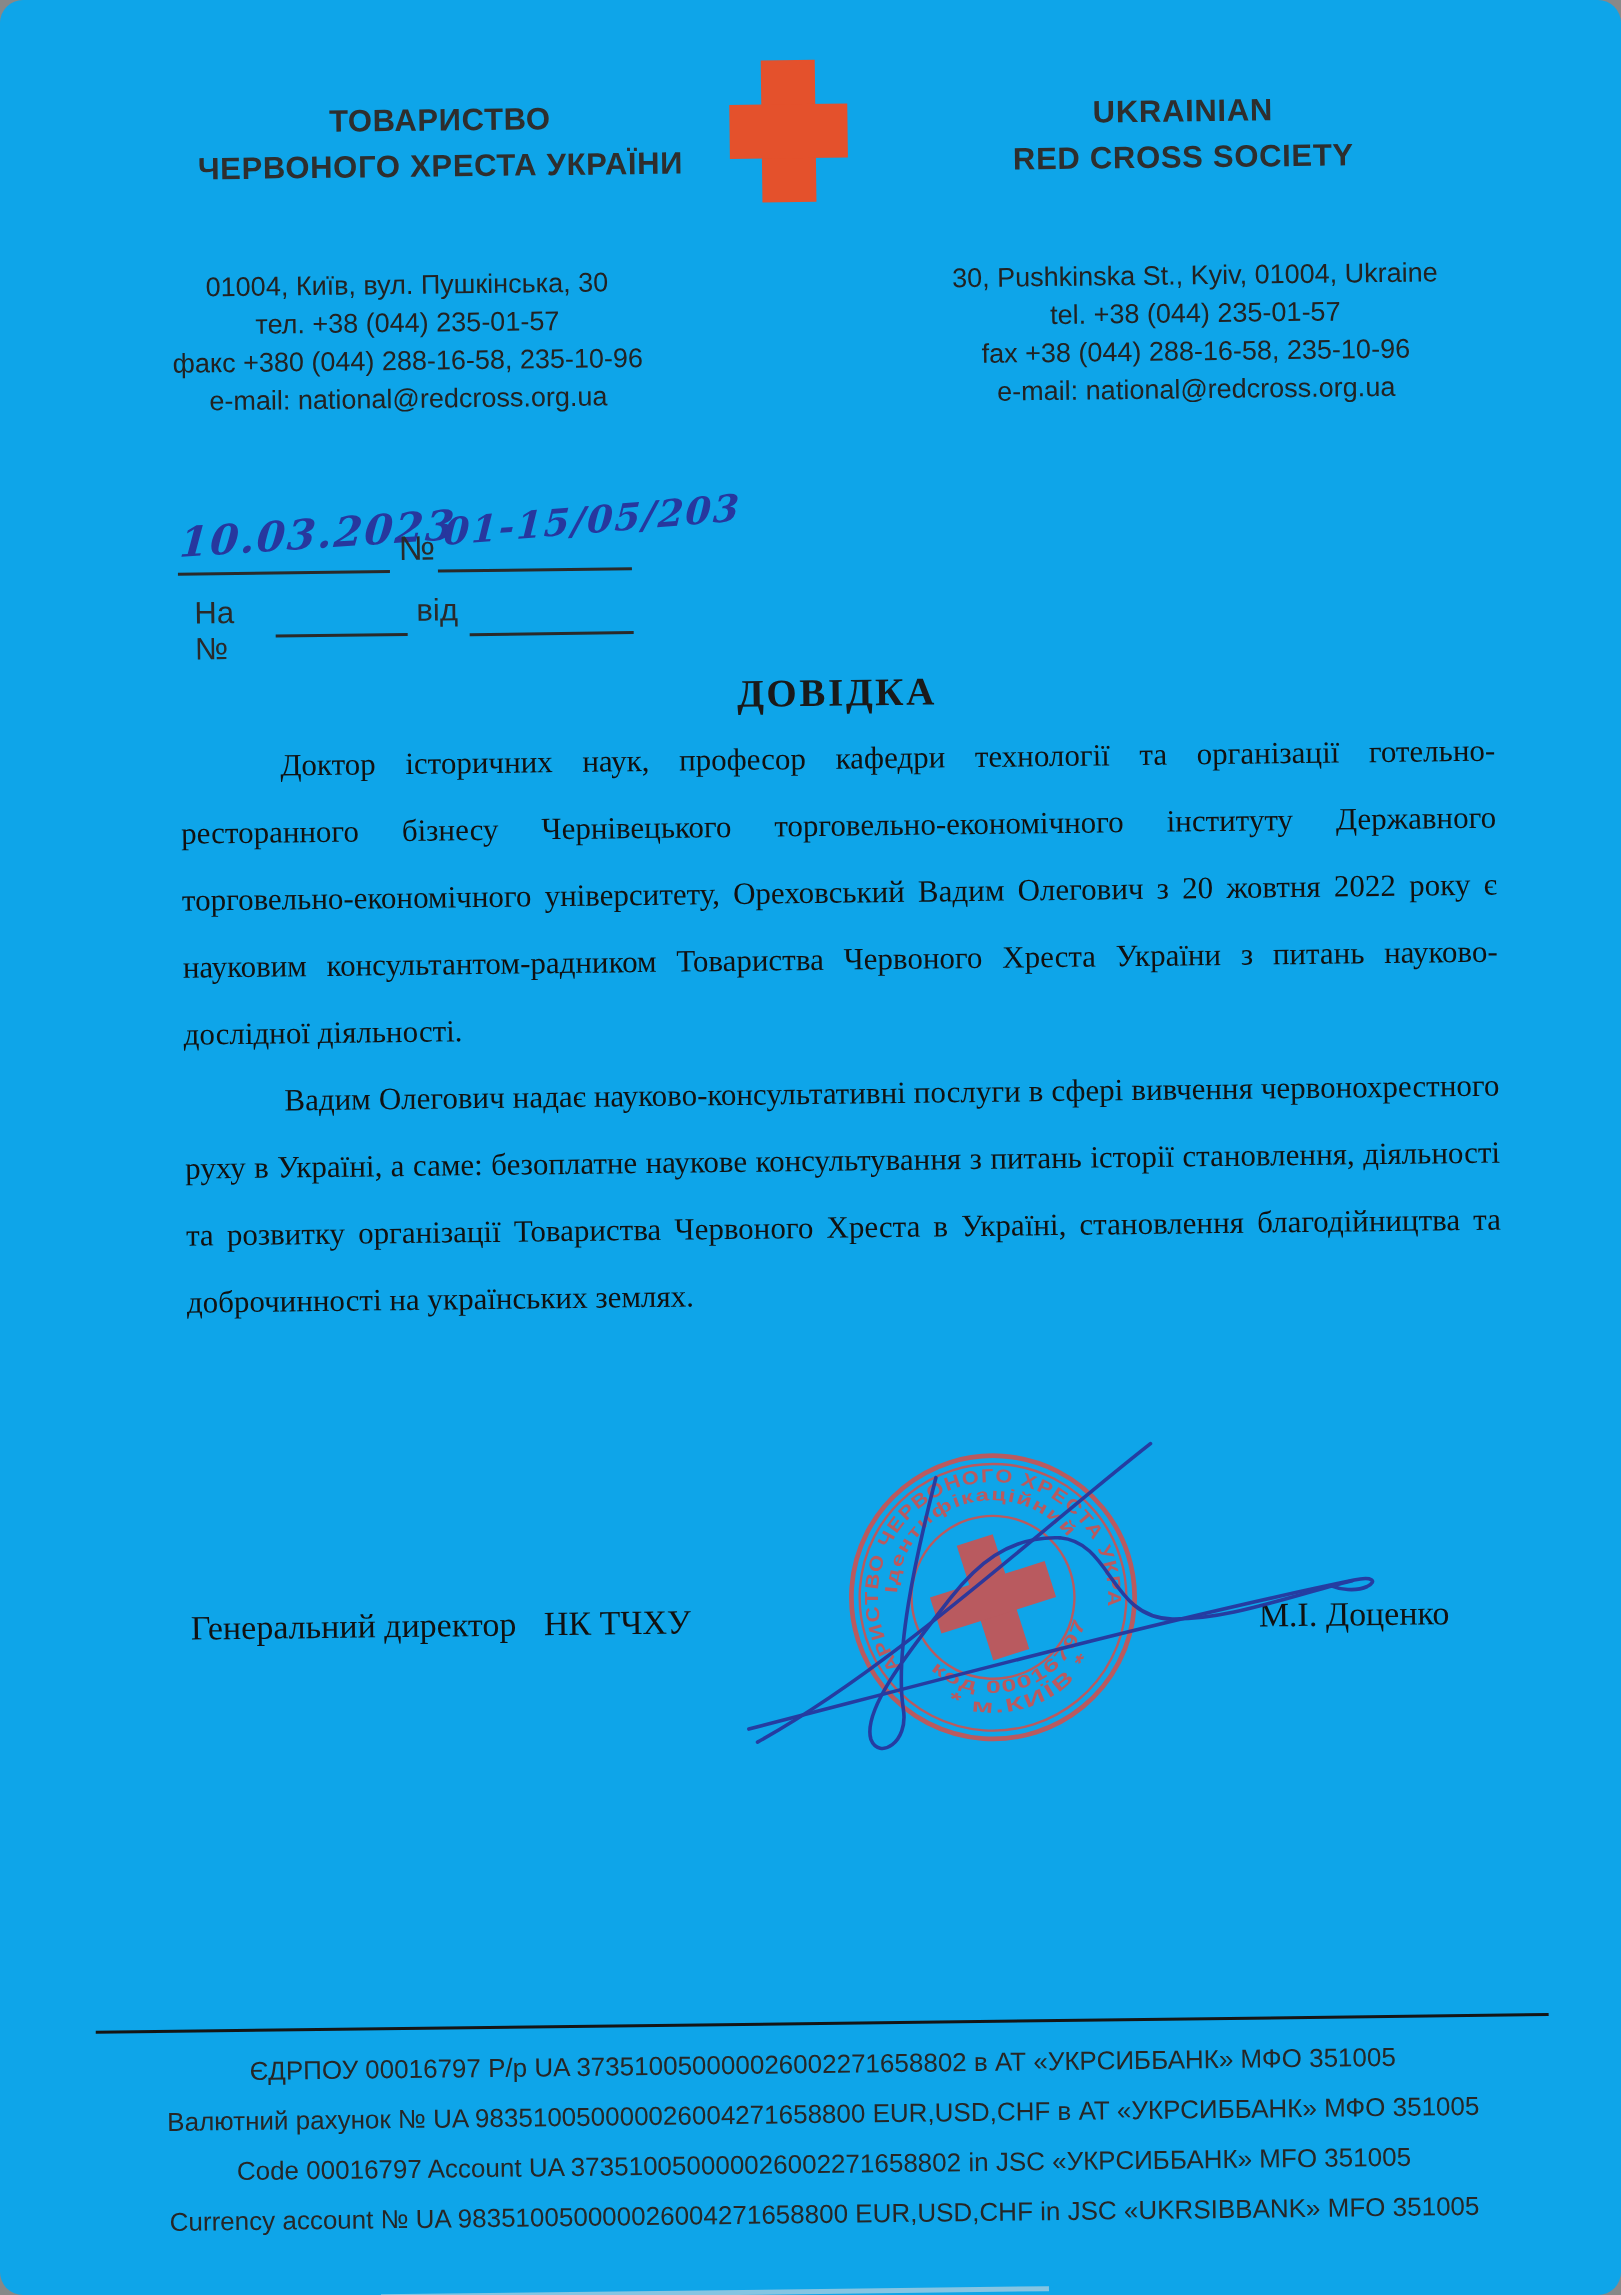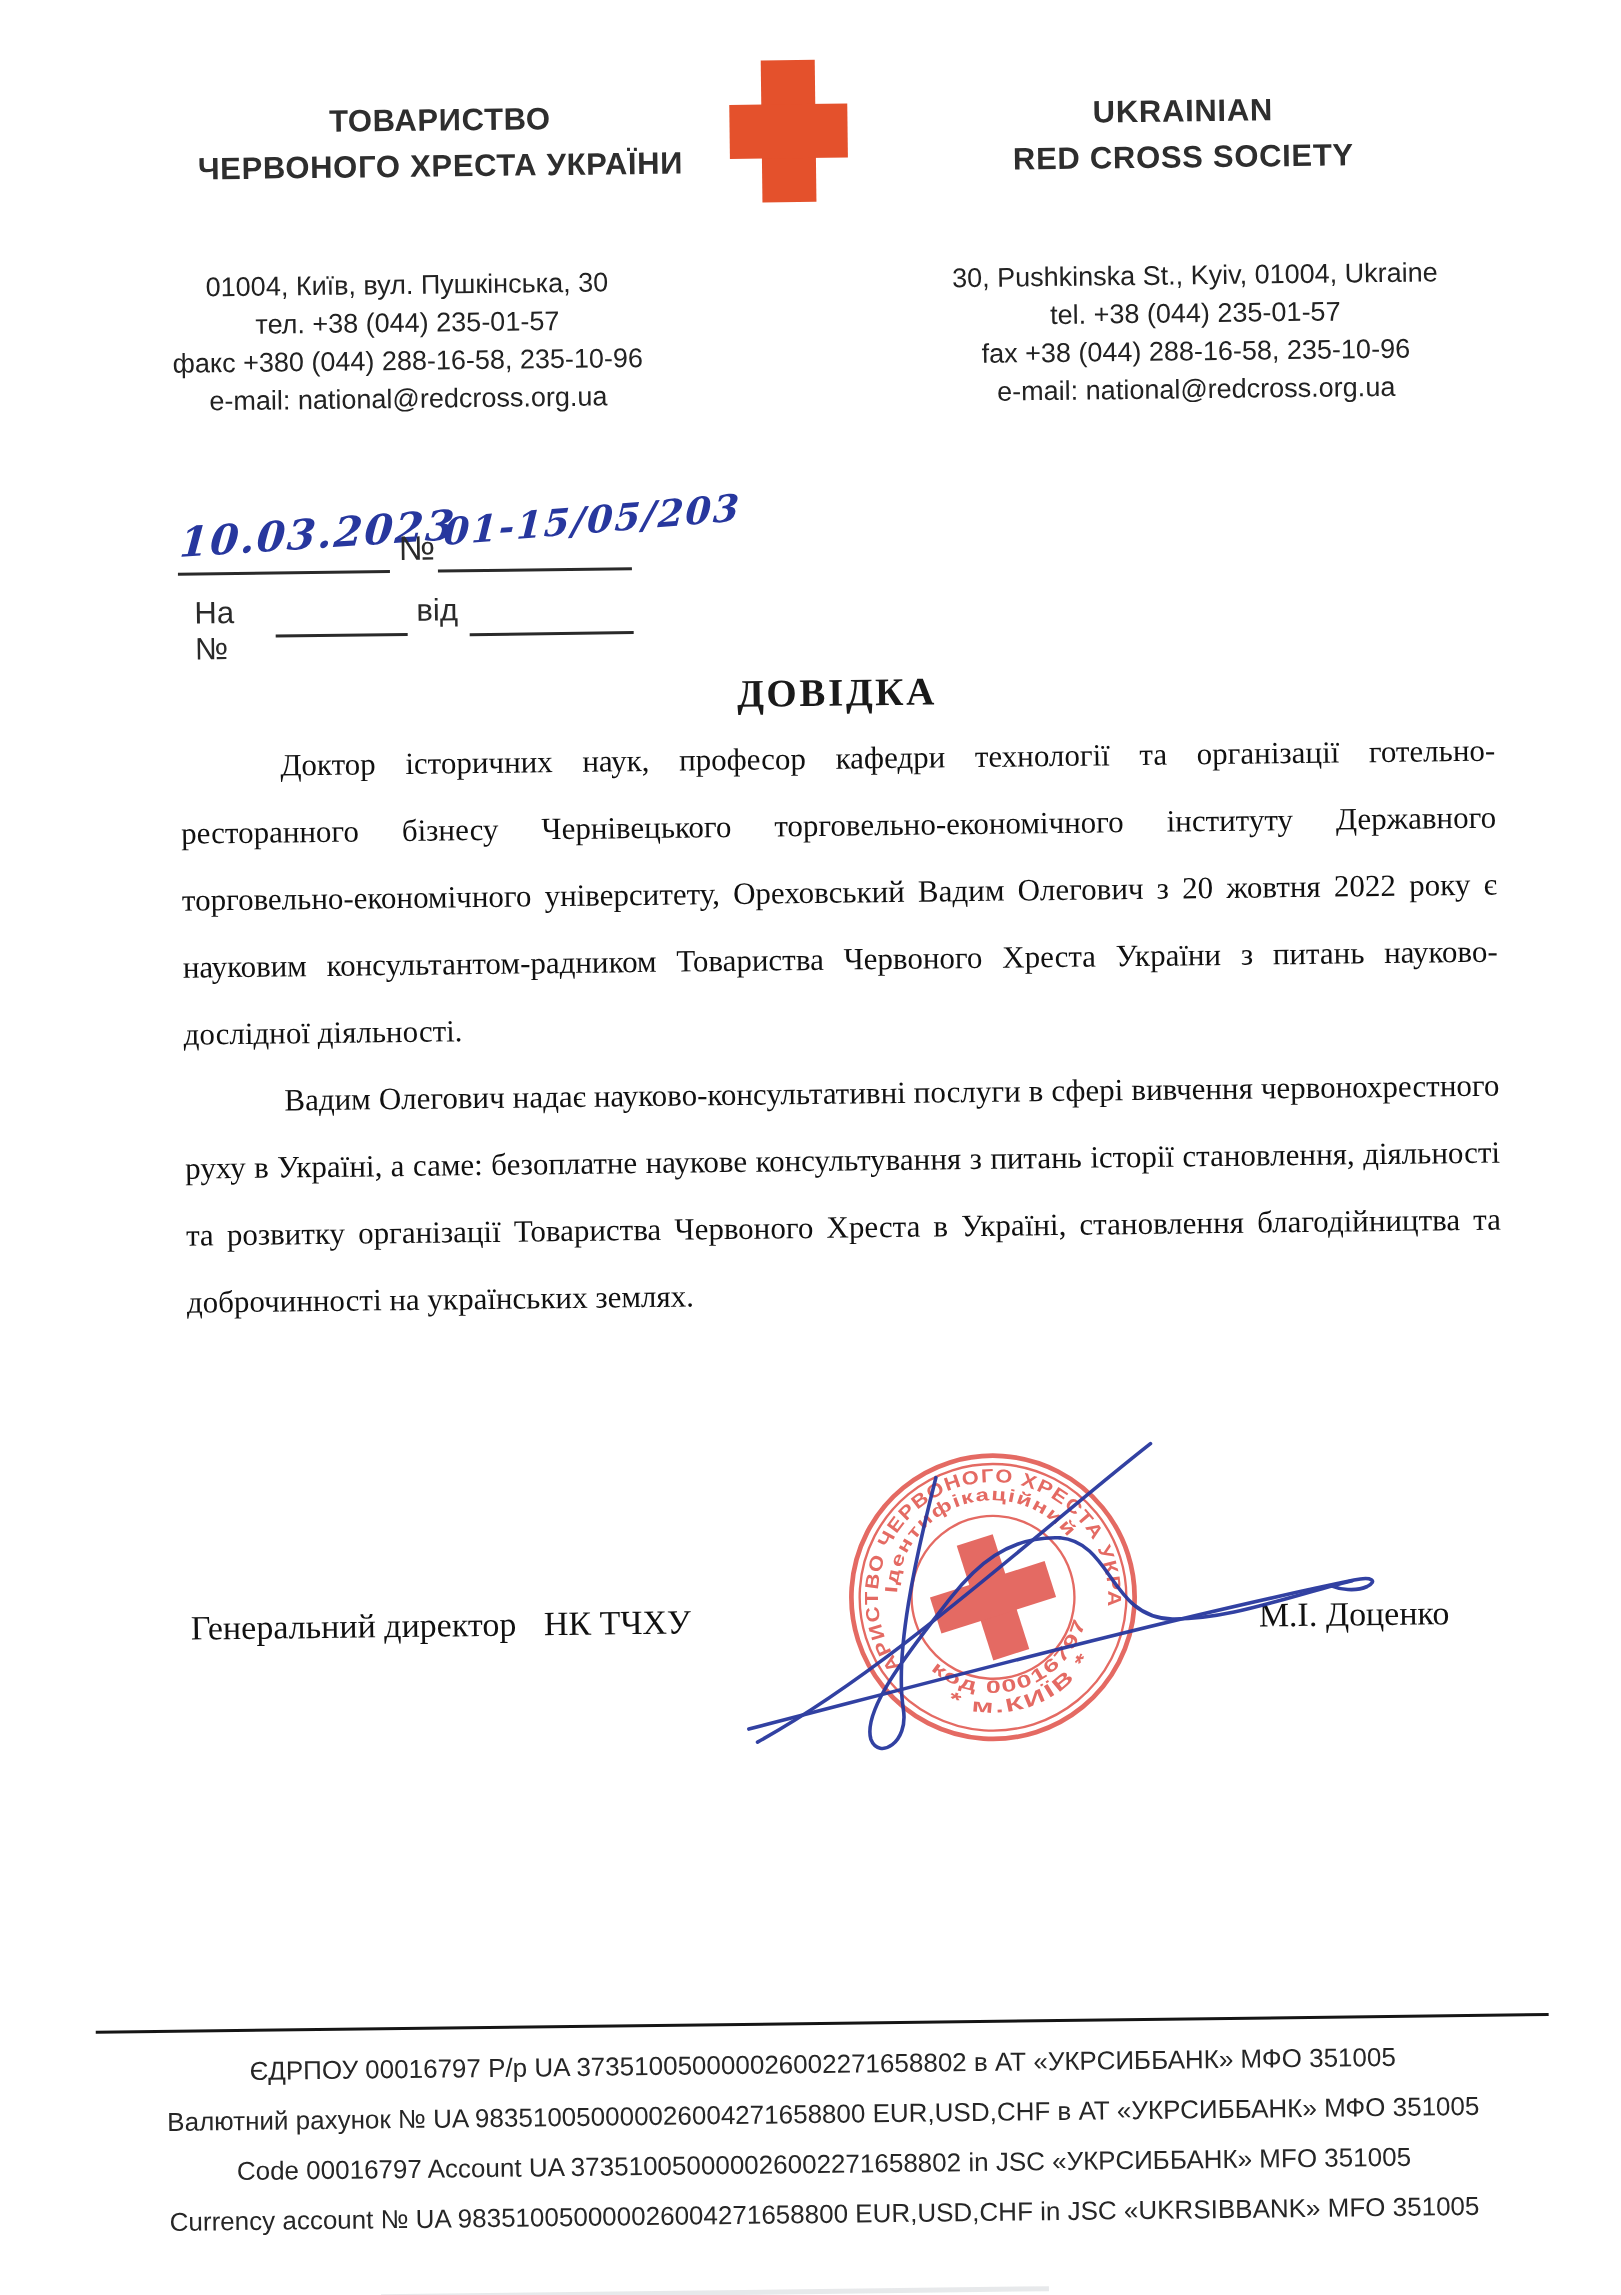--- a/index.html
+++ b/index.html
@@ -1,23 +1,24 @@
 <!DOCTYPE html>
 <html style="font-size:10.5px"><head>
 <meta charset="utf-8">
 <style>
   html,body{margin:0;padding:0;background:#888;}
   .page{
     position:relative;
     width:1621px;height:2295px;
     margin:0 auto;
-    background:#ffffff;
+    background:#0ea5e9;
     overflow:hidden;
     font-family:"Liberation Sans",sans-serif;
     color:#1c1c1c;
+    border-radius:23px;
   }
   .rot{position:absolute;inset:0;transform:rotate(-0.7deg);}
   
   .org-left{position:absolute;left:151px;top:93px;width:603px;text-align:center;
     font-weight:bold;font-size:31px;line-height:46px;color:#2e2e2e;letter-spacing:0.7px;}
   .org-right{position:absolute;left:894px;top:93px;width:603px;text-align:center;
     font-weight:bold;font-size:31px;line-height:46px;color:#2e2e2e;letter-spacing:0.7px;}
   .cross-logo{position:absolute;left:742px;top:60px;width:118px;height:142px;}
   .cross-logo .v{position:absolute;left:32px;top:0;width:54px;height:142px;}
   .cross-logo .h{position:absolute;left:0;top:44px;width:118px;height:54px;}

